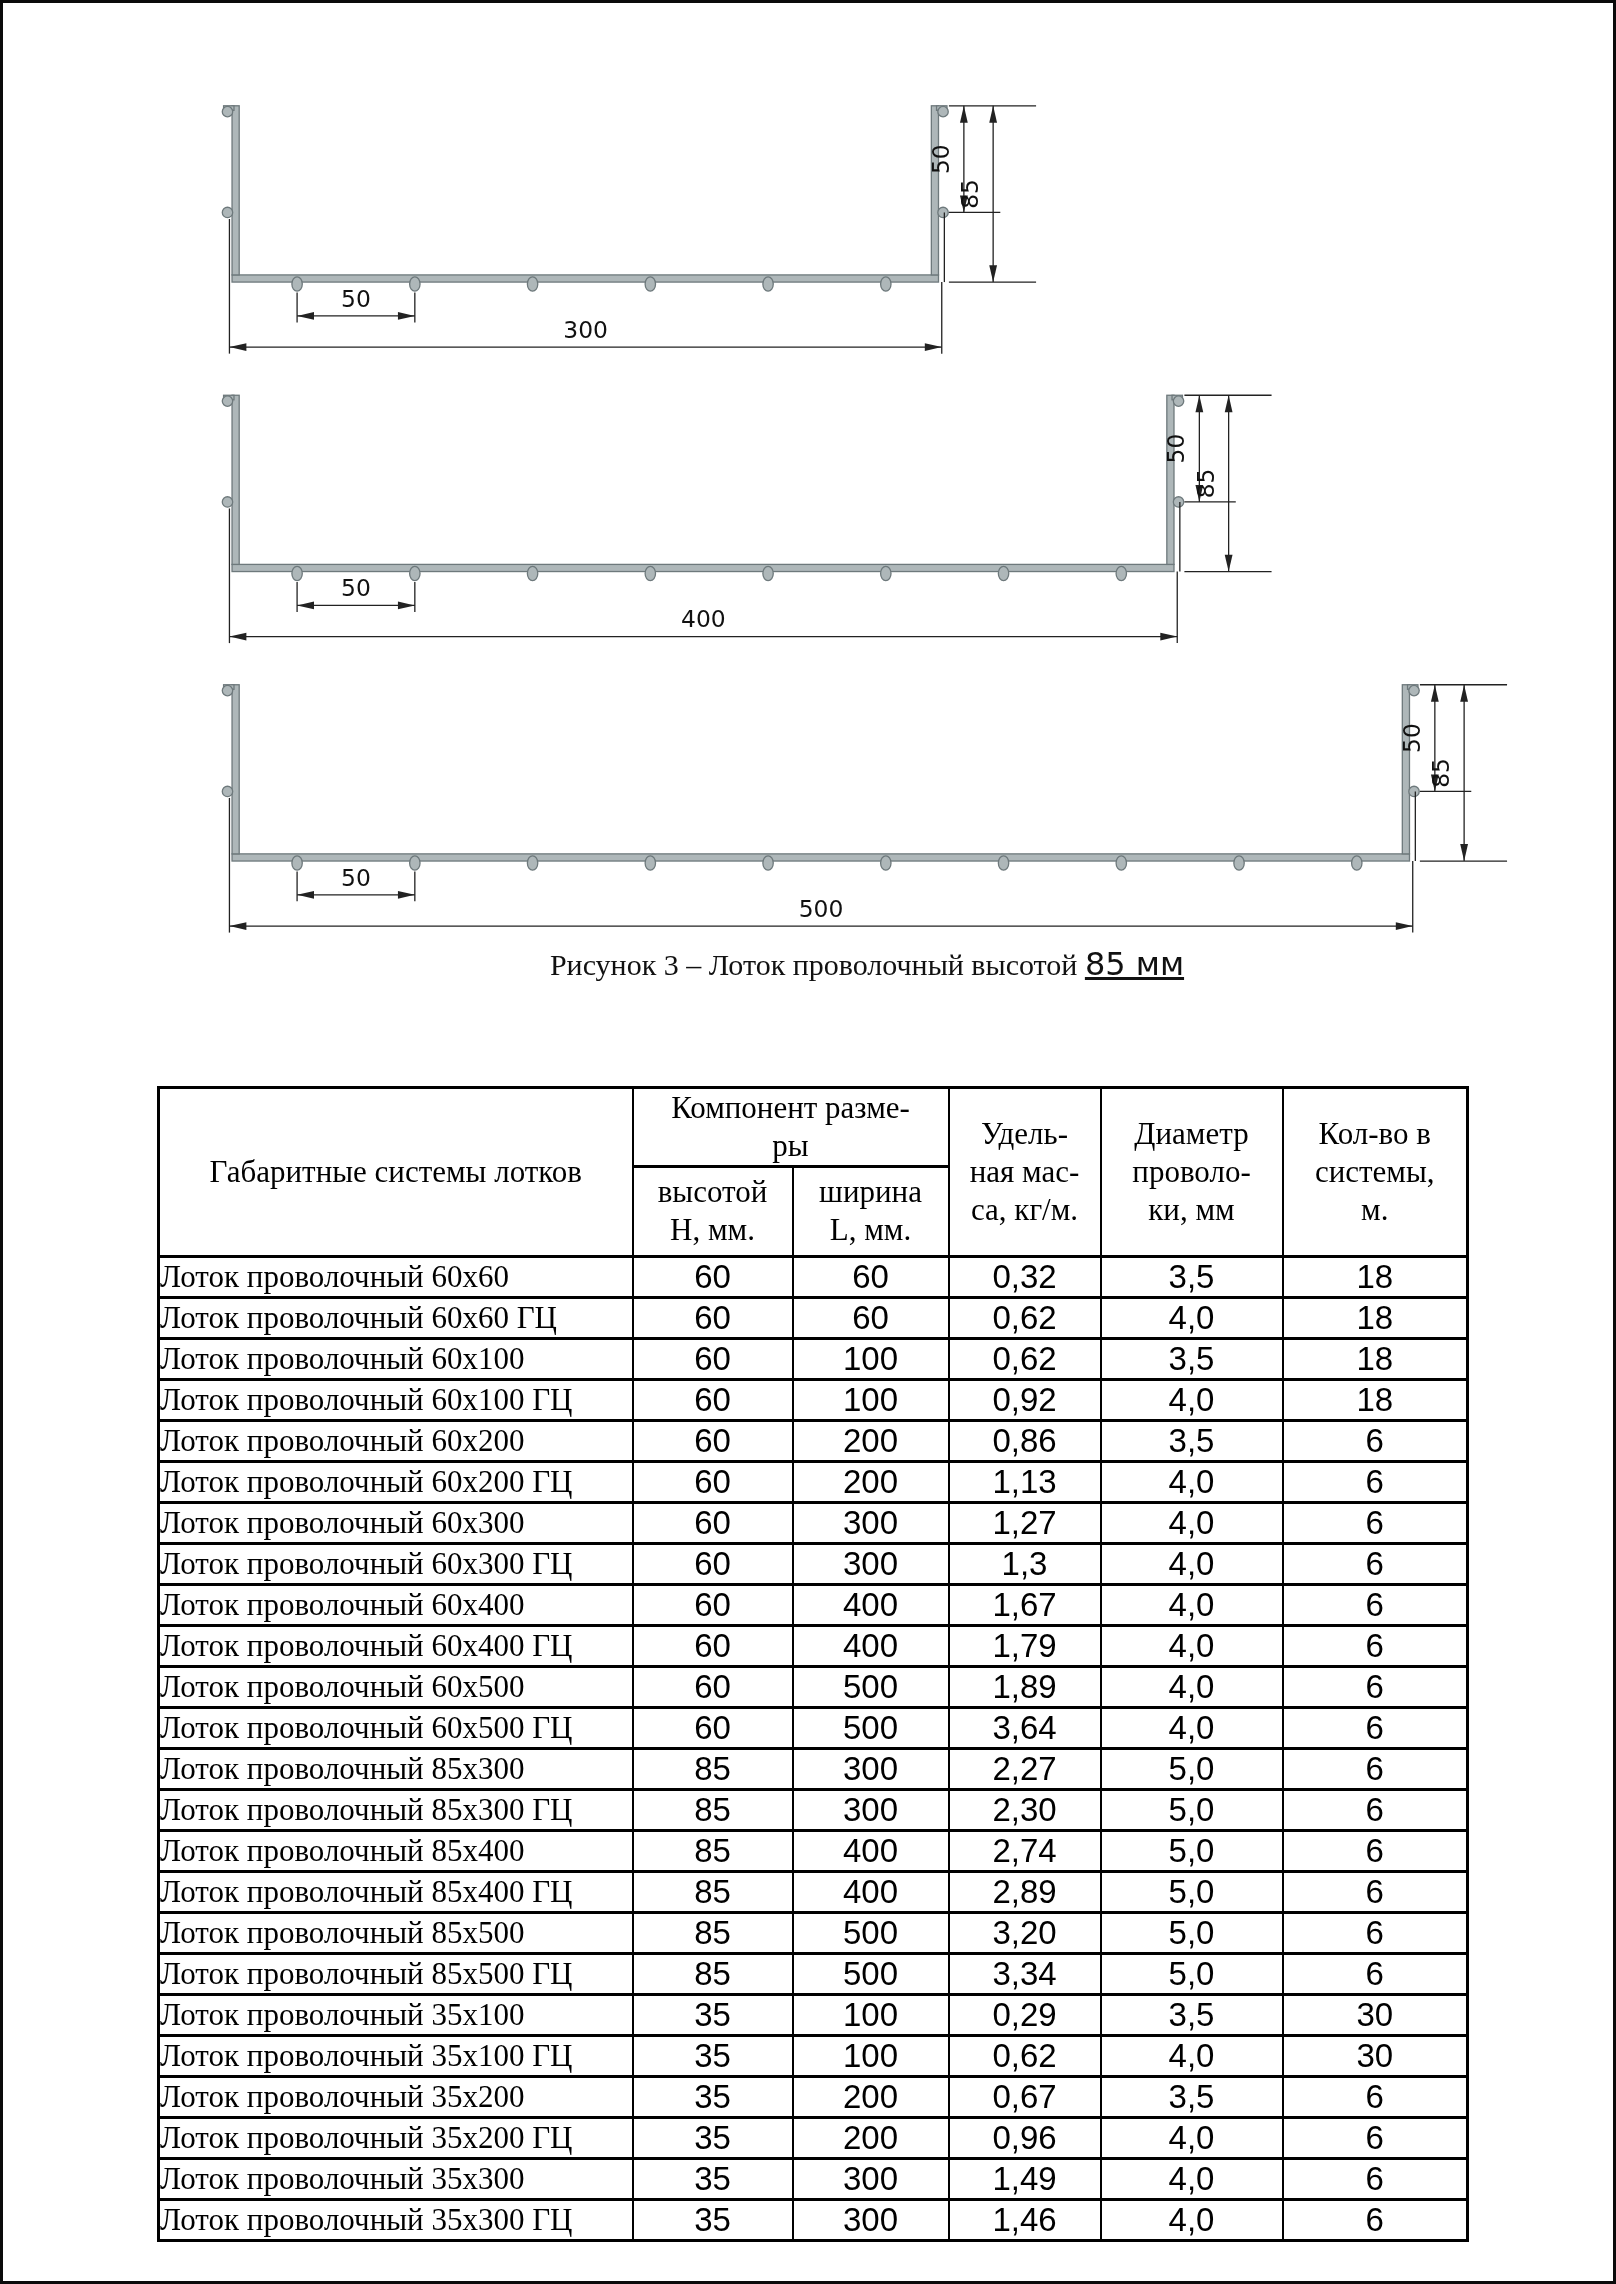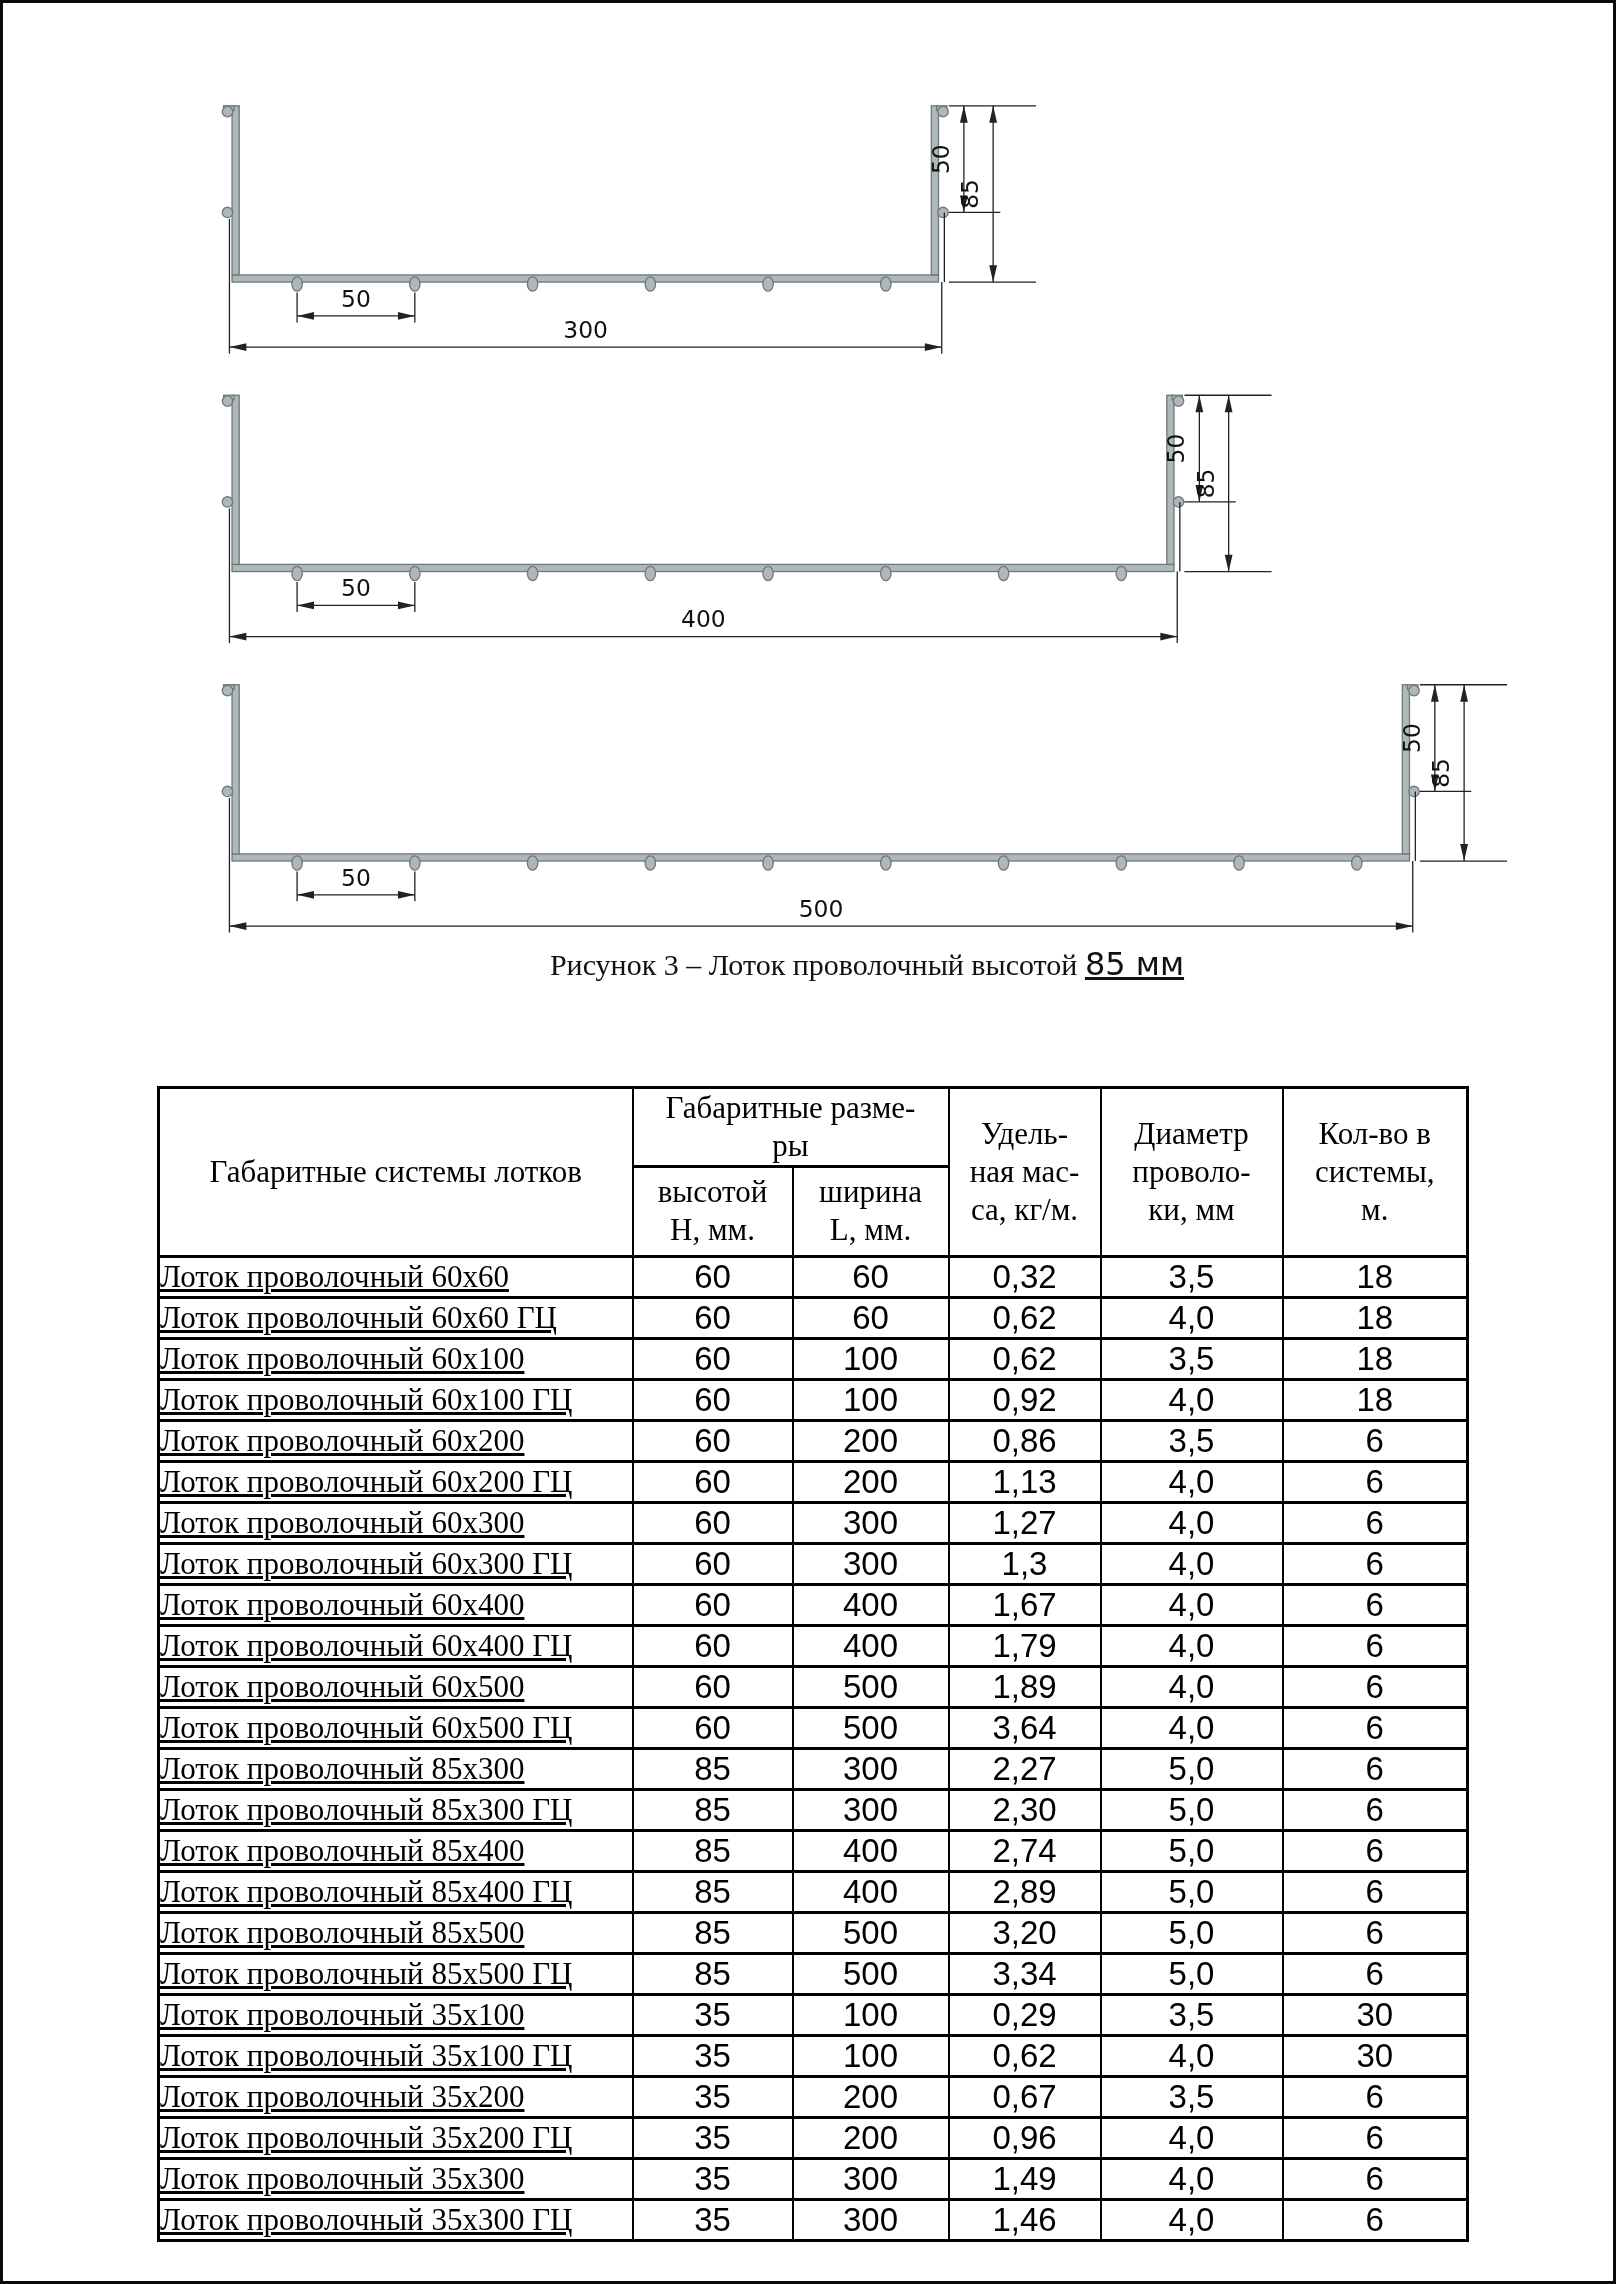--- a/index.html
+++ b/index.html
@@ -53,21 +53,20 @@
   }
   tr.hdr-top{height:68px;}
   tr.hdr-bot{height:90px;}
   table.tray td{height:38px;vertical-align:middle;}
   td.name{
     font-size:31px;
     font-family:"Liberation Serif", serif;
     text-align:left;
     padding-left:10.4px;
     white-space:nowrap;
-    text-decoration:underline;
   }
   td.num{
     font-size:33px;
     font-family:"Liberation Sans", sans-serif;
     text-align:center;
   }
 </style>
 </head>
 <body>
 
@@ -217,21 +216,21 @@
         <col style="width:474px">
         <col style="width:160px">
         <col style="width:156px">
         <col style="width:152px">
         <col style="width:182px">
         <col style="width:185px">
       </colgroup>
       <thead>
         <tr class="hdr-top">
           <th rowspan="2">Габаритные системы лотков</th>
-          <th colspan="2">Габаритные разме-
+          <th colspan="2">Компонент разме-
 ры</th>
           <th rowspan="2">Удель-
 ная мас-
 са, кг/м.</th>
           <th rowspan="2">Диаметр
 проволо-
 ки, мм</th>
           <th rowspan="2">Кол-во в
 системы,
 м.</th>

